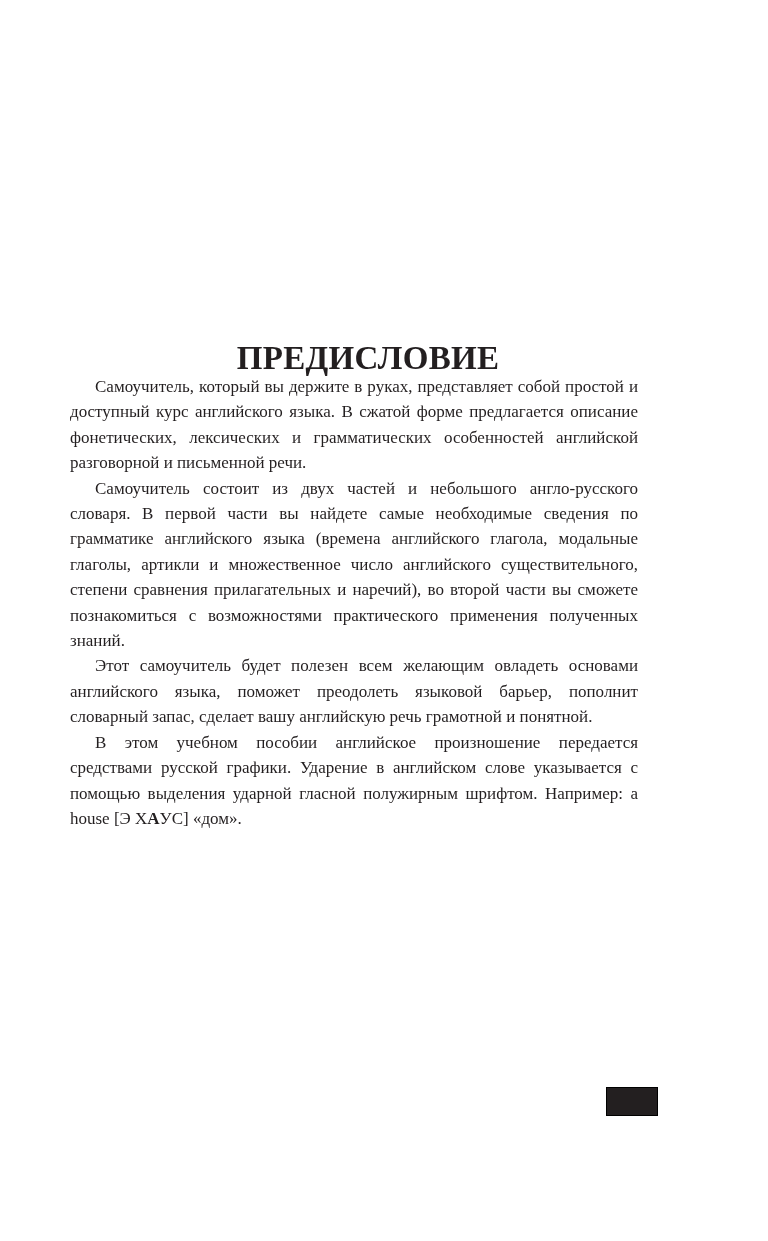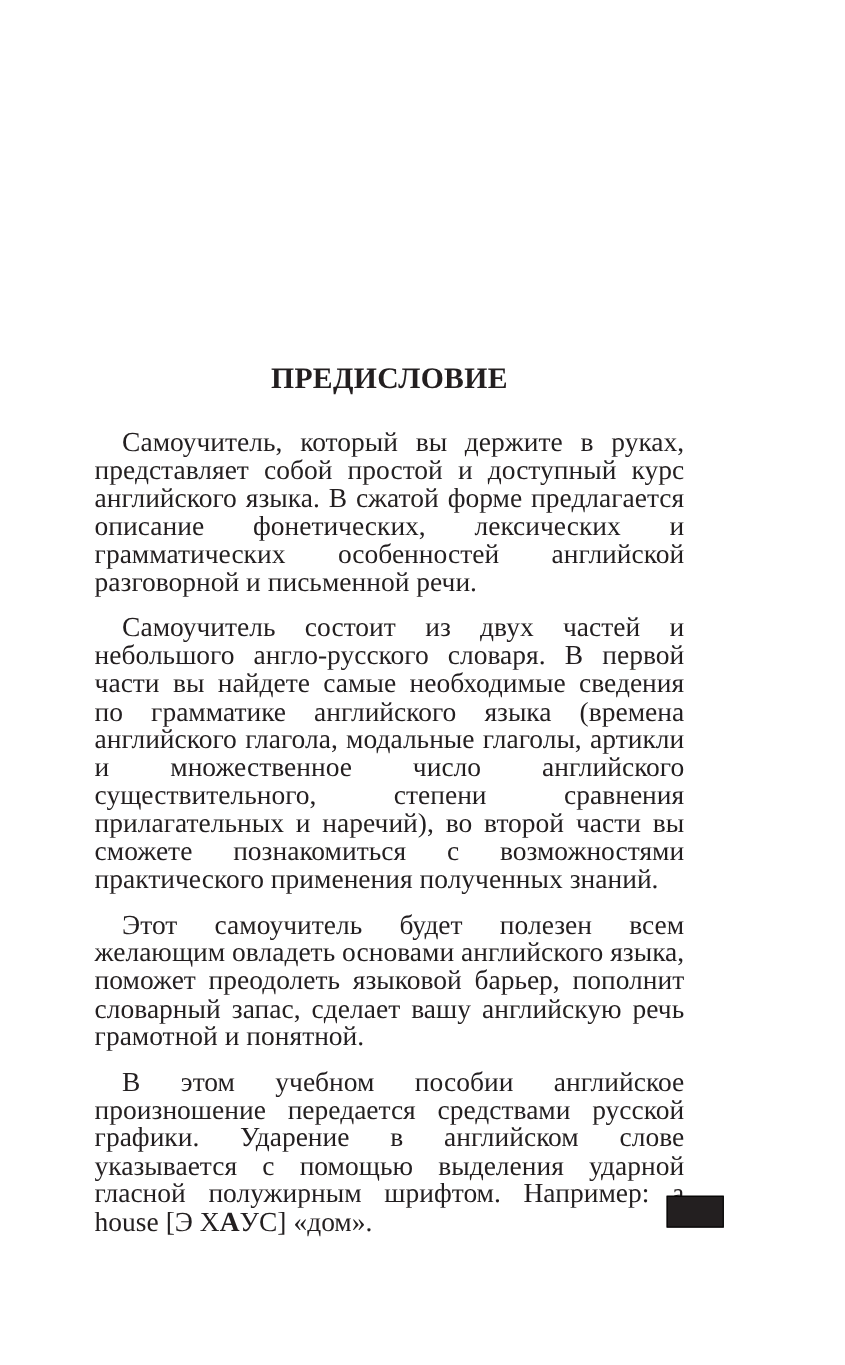--- a/index.html
+++ b/index.html
@@ -20,34 +20,34 @@
       left: 0; top: 0;
       width: 768px; height: 1241px;
     }
     .heading {
       position: absolute;
       left: 70px;
       width: 568px;
       top: 328px;
       text-align: center;
       font-weight: bold;
-      font-size: 27px;
+      font-size: 33px;
       line-height: 32px;
       letter-spacing: 0.3px;
-      margin: 0;
+      margin: 14px;
     }
     .body-text {
       position: absolute;
       left: 70px;
       width: 568px;
       top: 374px;
     }
     .para {
-      margin: 16px;
-      font-size: 25px;
+      margin: 0;
+      font-size: 17px;
       line-height: 25.4px;
       text-align: justify;
       text-indent: 25px;
       hyphens: manual;
     }
     .stress {
       font-weight: bold;
     }
     .page-marker {
       position: absolute;

